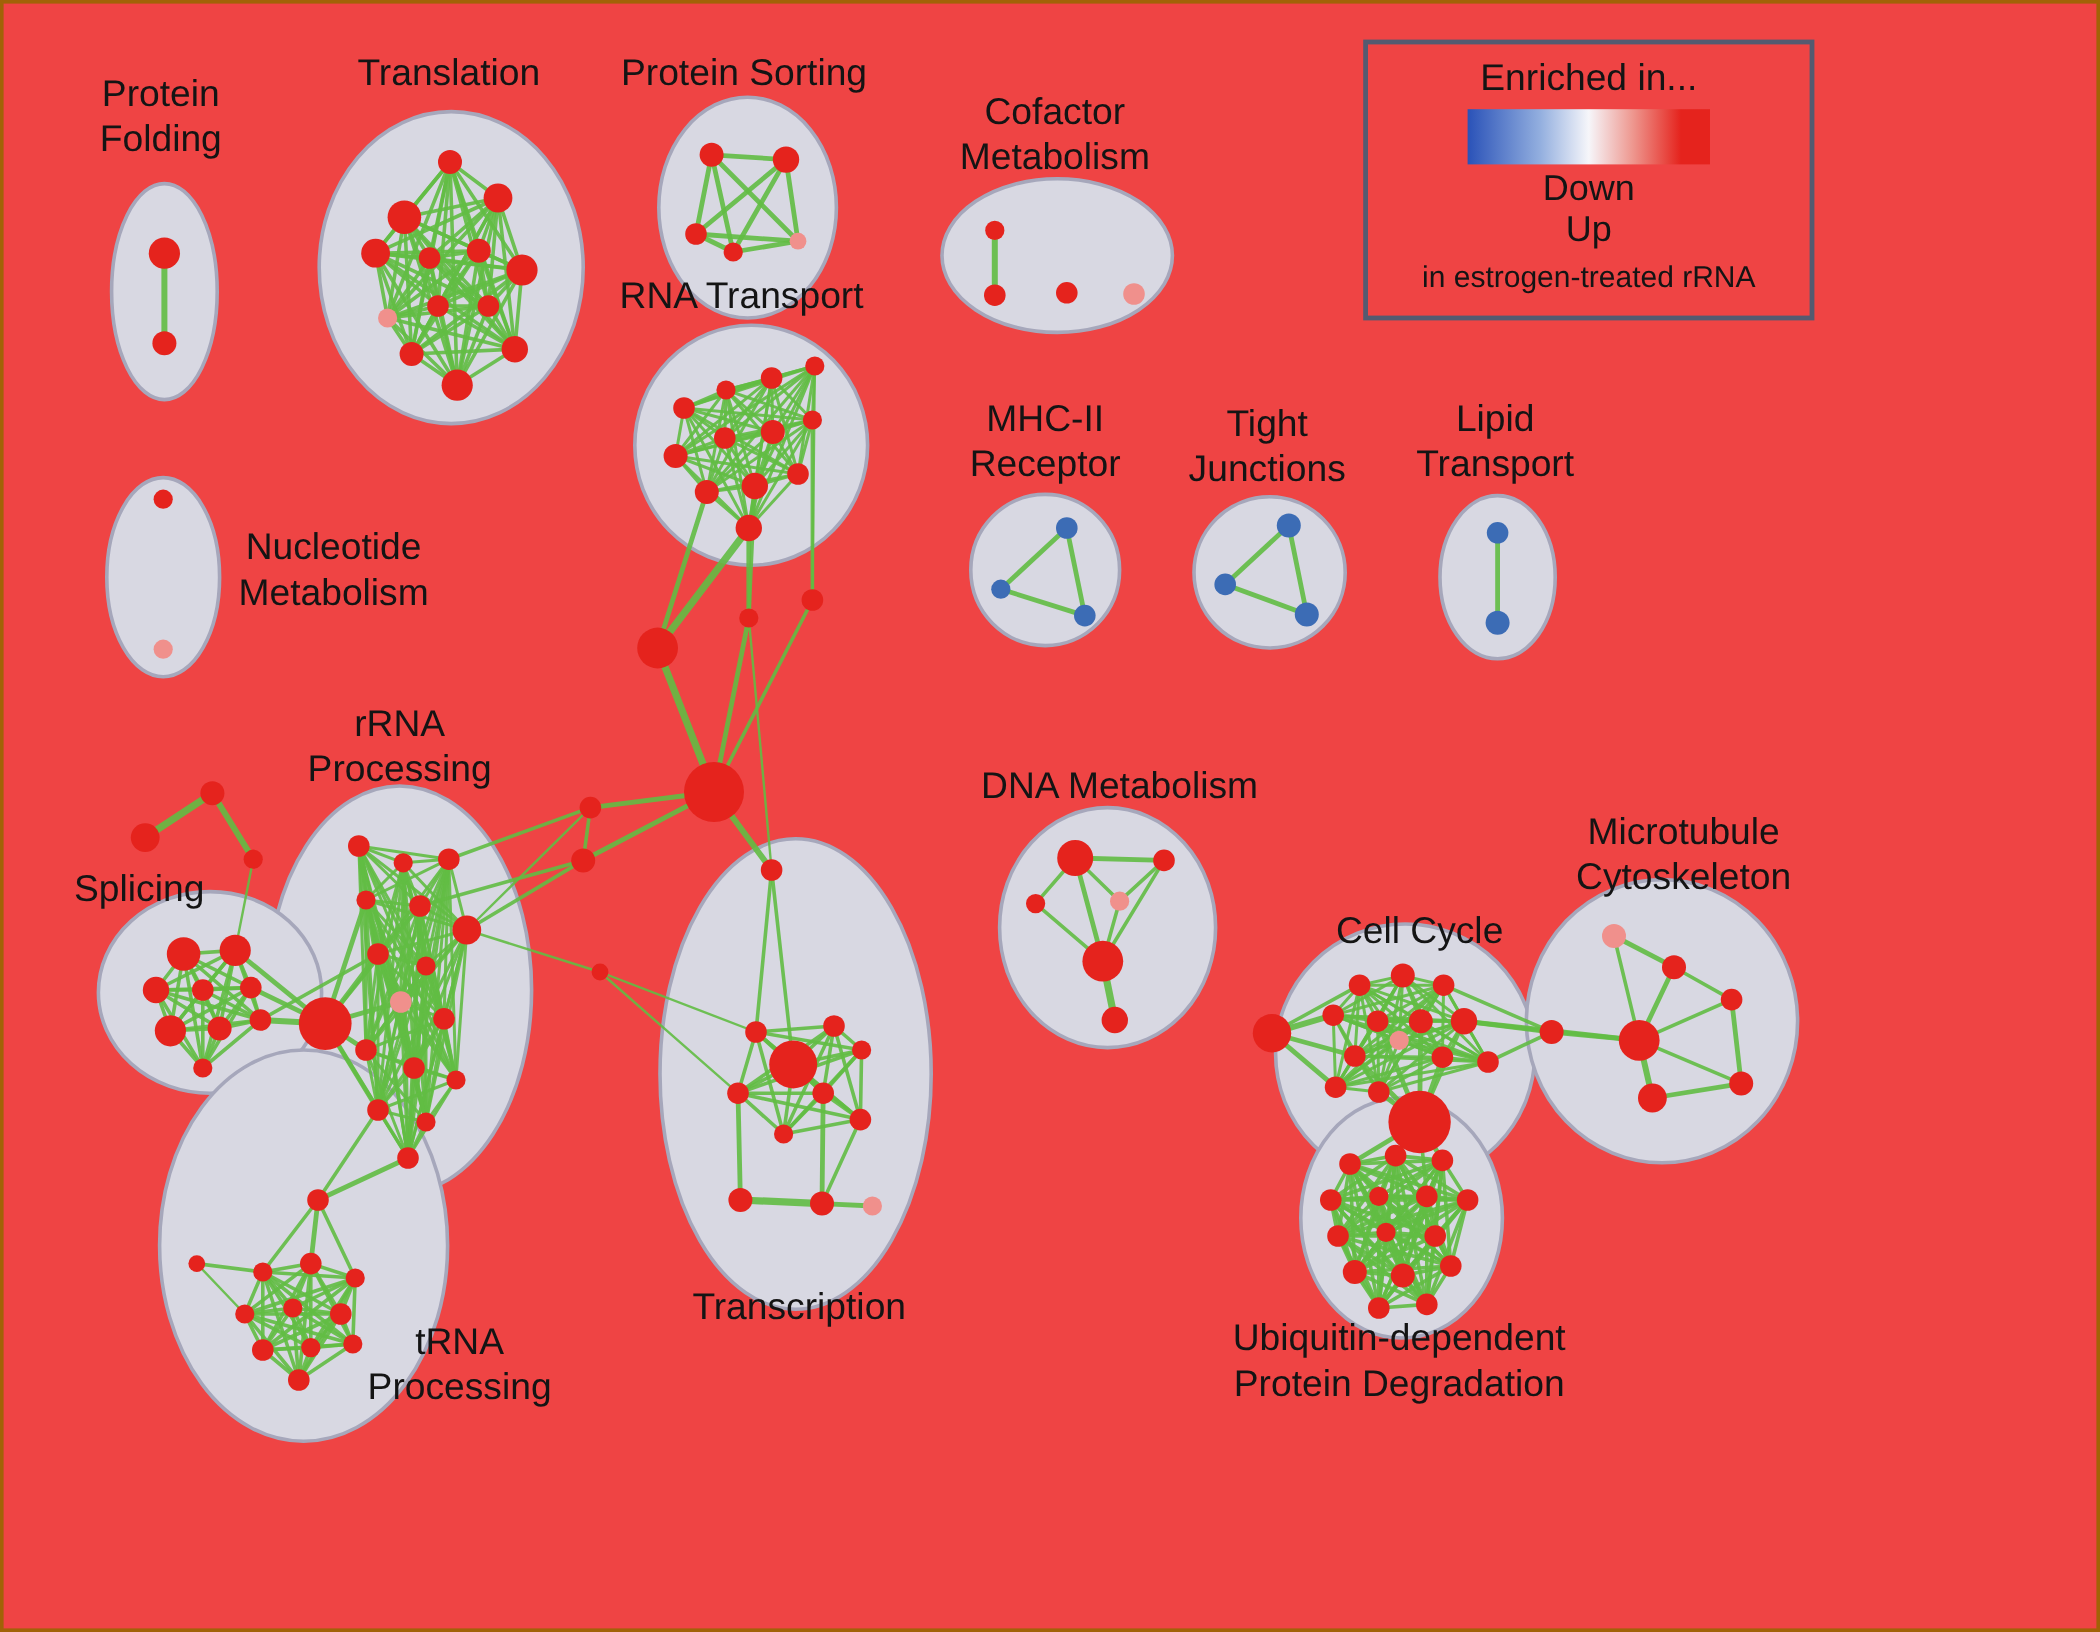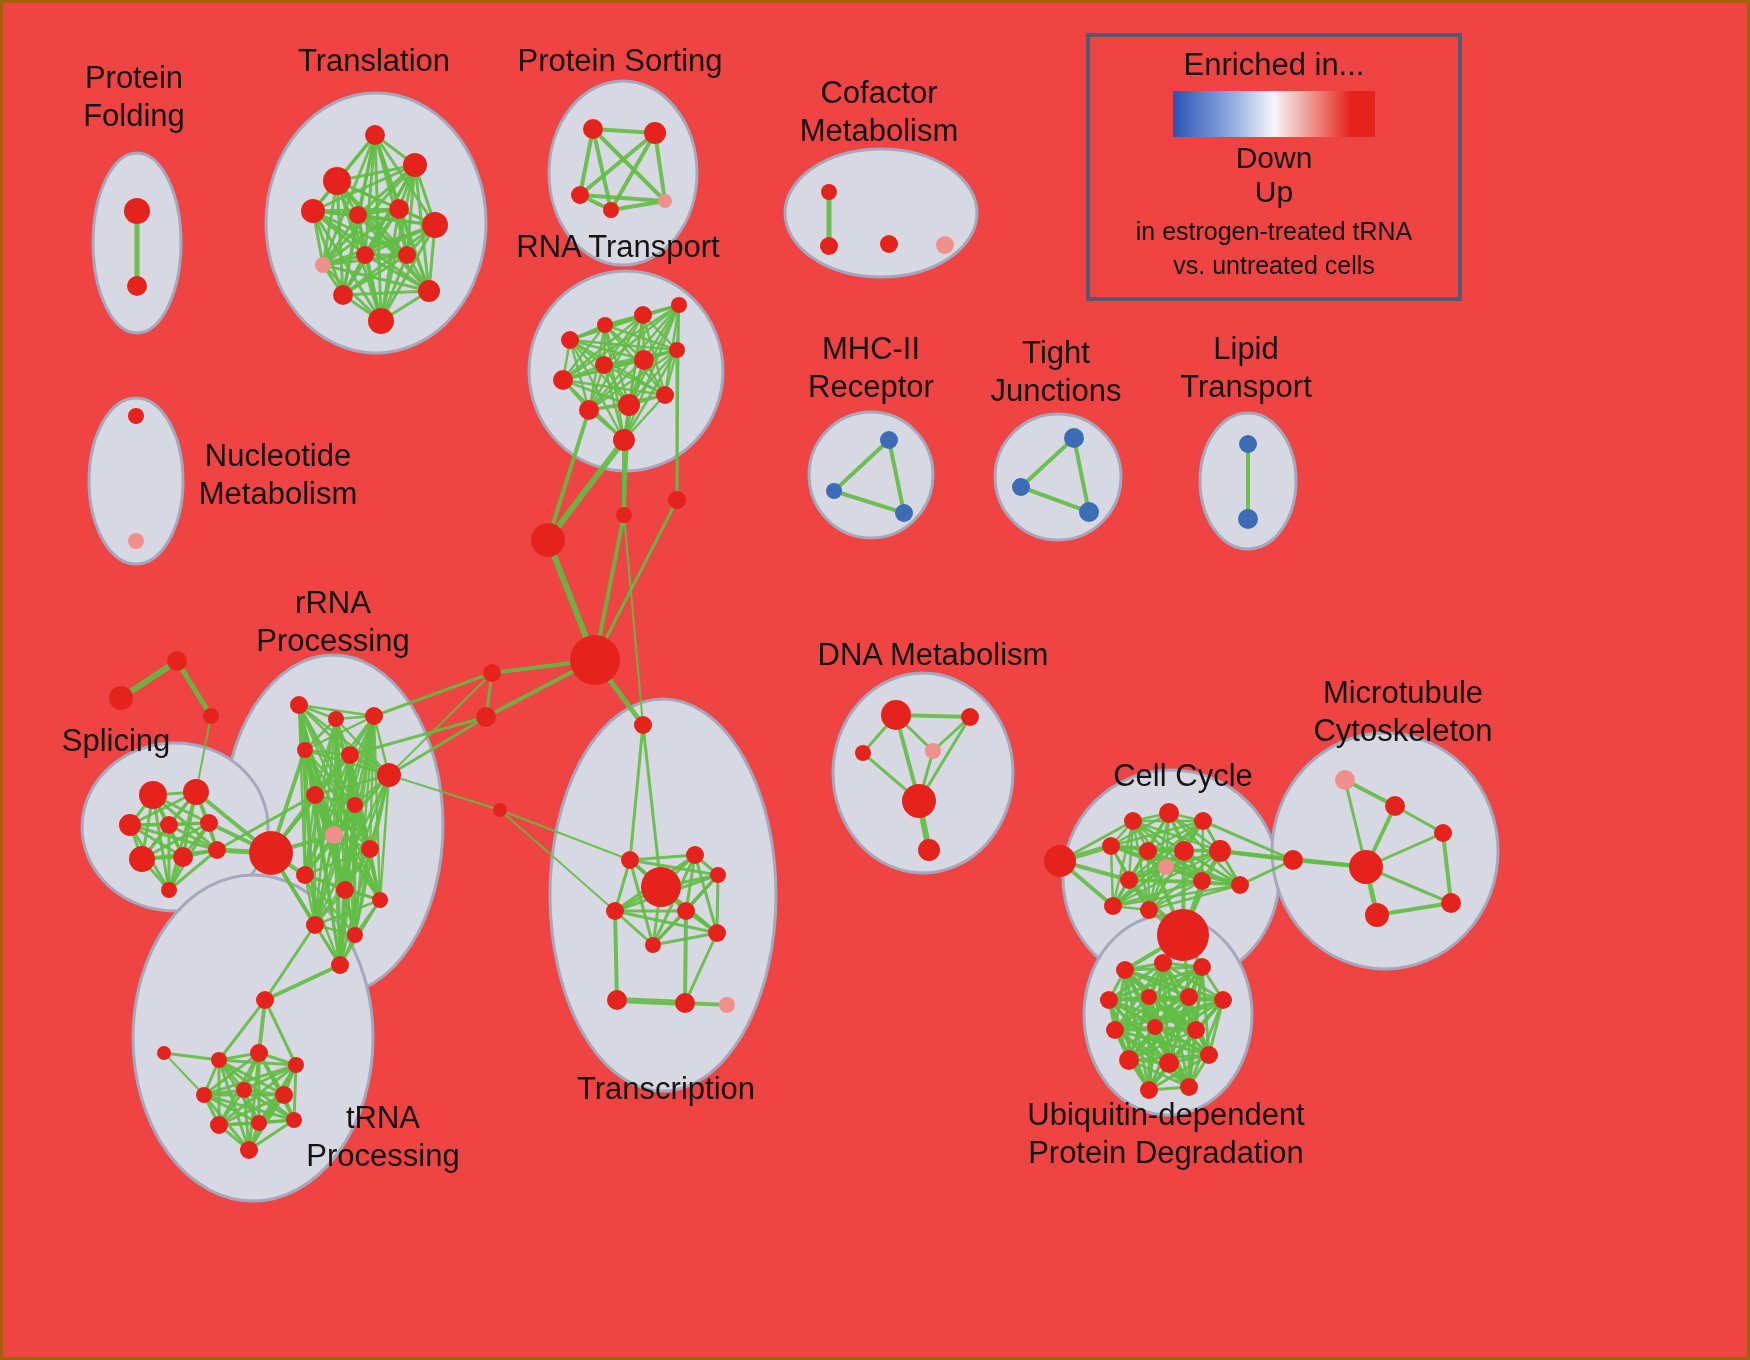--- a/index.html
+++ b/index.html
@@ -13,21 +13,21 @@
     overflow:hidden;
   }
   svg{position:absolute;left:0;top:0;}
   .cluster-label{
     font-family:"Liberation Sans", sans-serif;
     font-size:31px;
     fill:#141414;
   }
   .legend{
     position:absolute;
-    left:1083px;top:30px;
+    left:1133px;top:30px;
     width:352px;
     border:4px solid #555a70;
     padding:10px 8px 14px 8px;
     text-align:center;
     color:#141414;
     background:transparent;
     box-sizing:content-box;
   }
   .legend-title{font-size:31px;margin-bottom:8px;}
   .legend-bar{
@@ -901,16 +901,15 @@
       </g>
   </svg>
 
   <div class="legend">
     <div class="legend-title">Enriched in...</div>
     <div class="legend-bar" style="background: linear-gradient(to right, rgb(42, 82, 184) 0%, rgb(147, 175, 223) 30%, rgb(246, 246, 250) 50%, rgb(238, 152, 144) 68%, rgb(229, 35, 29) 88%, rgb(229, 35, 29) 100%);"></div>
     <div class="legend-row">
       <span>Down</span>
       <span>Up</span>
     </div>
-    <div class="legend-sub">in estrogen-treated tRNA</div>
-    <div class="legend-sub">vs. untreated cells</div>
+    <div class="legend-sub">in estrogen-treated rRNA</div>
   </div>
 </div>
 
 </body></html>

